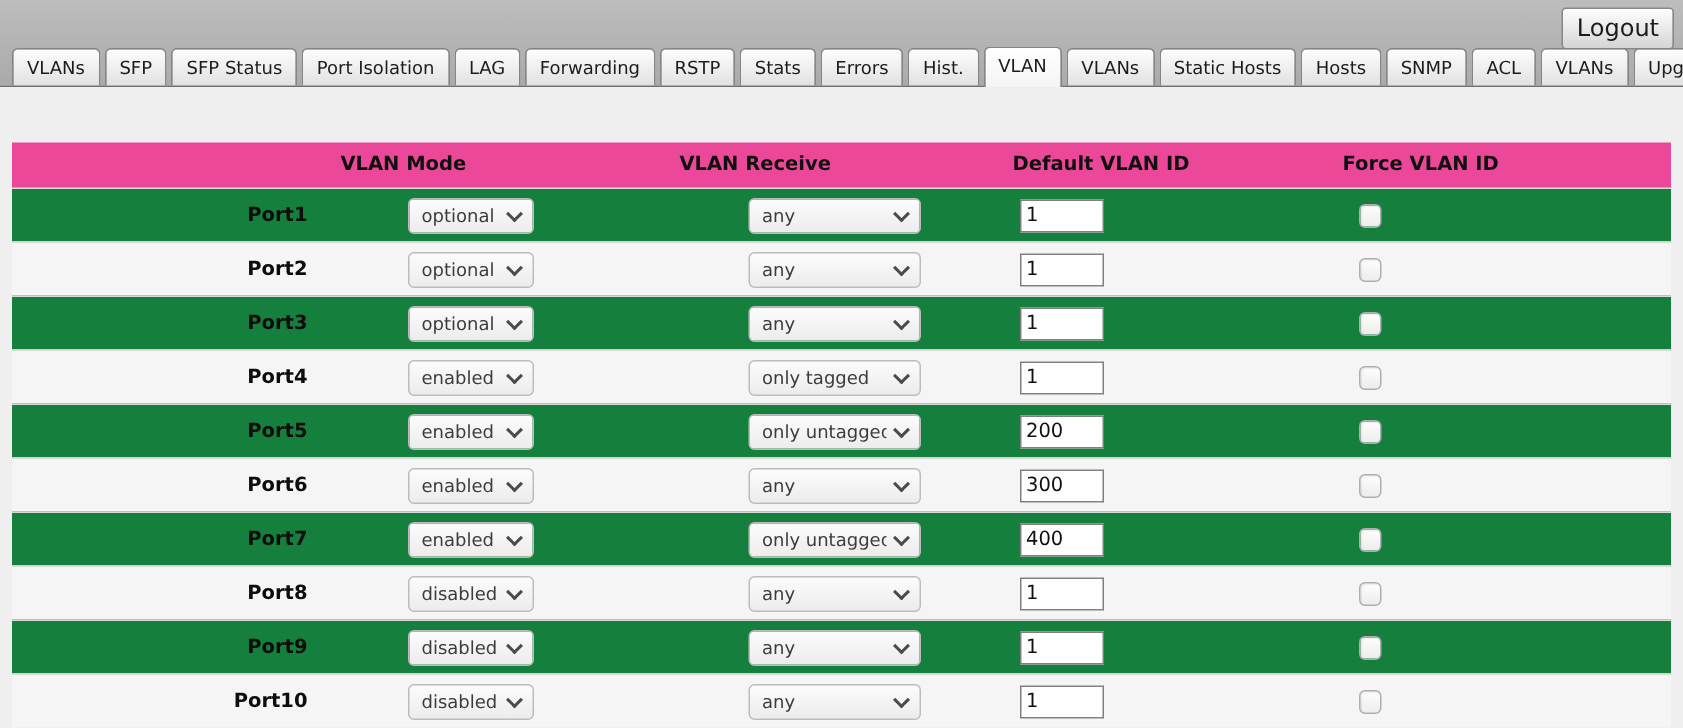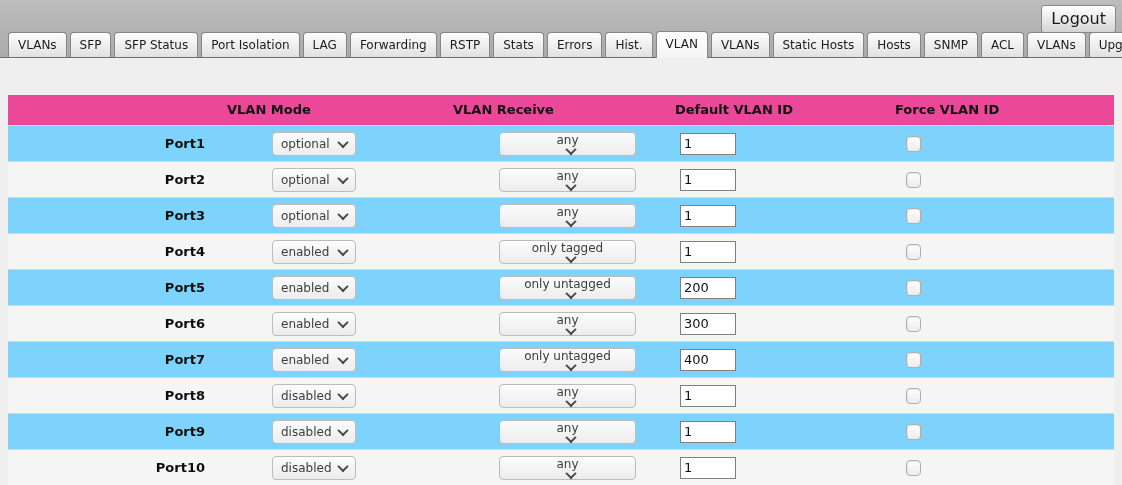--- a/index.html
+++ b/index.html
@@ -52,39 +52,39 @@
   .thead { position:relative; height:30px; background:#ec4899; }
   .th {
     position:absolute; top:0; line-height:30px;
     font-size:13px; font-weight:bold; color:#101010; white-space:nowrap;
   }
   .th-mode { left:219px; }
   .th-recv { left:445px; }
   .th-vid  { left:667px; }
   .th-force{ left:887px; }
   .row {
-    position:relative; height:35px; background:#7dd3fc;
+    position:relative; height:35px; background:#15803d;
     border-top:1px solid #d9d9d9;
   }
   .row.alt { background:#f5f5f5; }
   .port {
     position:absolute; left:0; top:0; width:197px;
     text-align:right; font-size:13px; font-weight:bold;
     line-height:35px; color:#0d0d0d;
   }
   .sel {
     position:absolute; top:50%; transform:translateY(-50%);
     height:24px; box-sizing:border-box;
     display:flex; align-items:center; padding:0 8px;
     background:linear-gradient(#fcfcfc,#ececec);
     border:1px solid #bcbcbc; border-radius:4px;
     font-size:12px; color:#3c3c3c; cursor:pointer;margin-left:44px;
   }
   .sel-mode { left:220px; width:84px; }
-  .sel-recv { left:447px; width:137px;flex-direction:column; }
+  .sel-recv { left:447px; width:115px; }
   .sel-label { flex:1; white-space:nowrap; overflow:hidden; }
   .chev {
     width:6px; height:6px; flex:0 0 auto;
     border-right:2px solid #4a4a4a; border-bottom:2px solid #4a4a4a;
     transform:rotate(45deg) translate(-1px,-1px);
     margin-left:6px;
   }
   .vid-input {
     position:absolute; left:672px; top:50%; transform:translateY(-50%);
     width:48px; height:20px; padding:0 3px; box-sizing:content-box;

